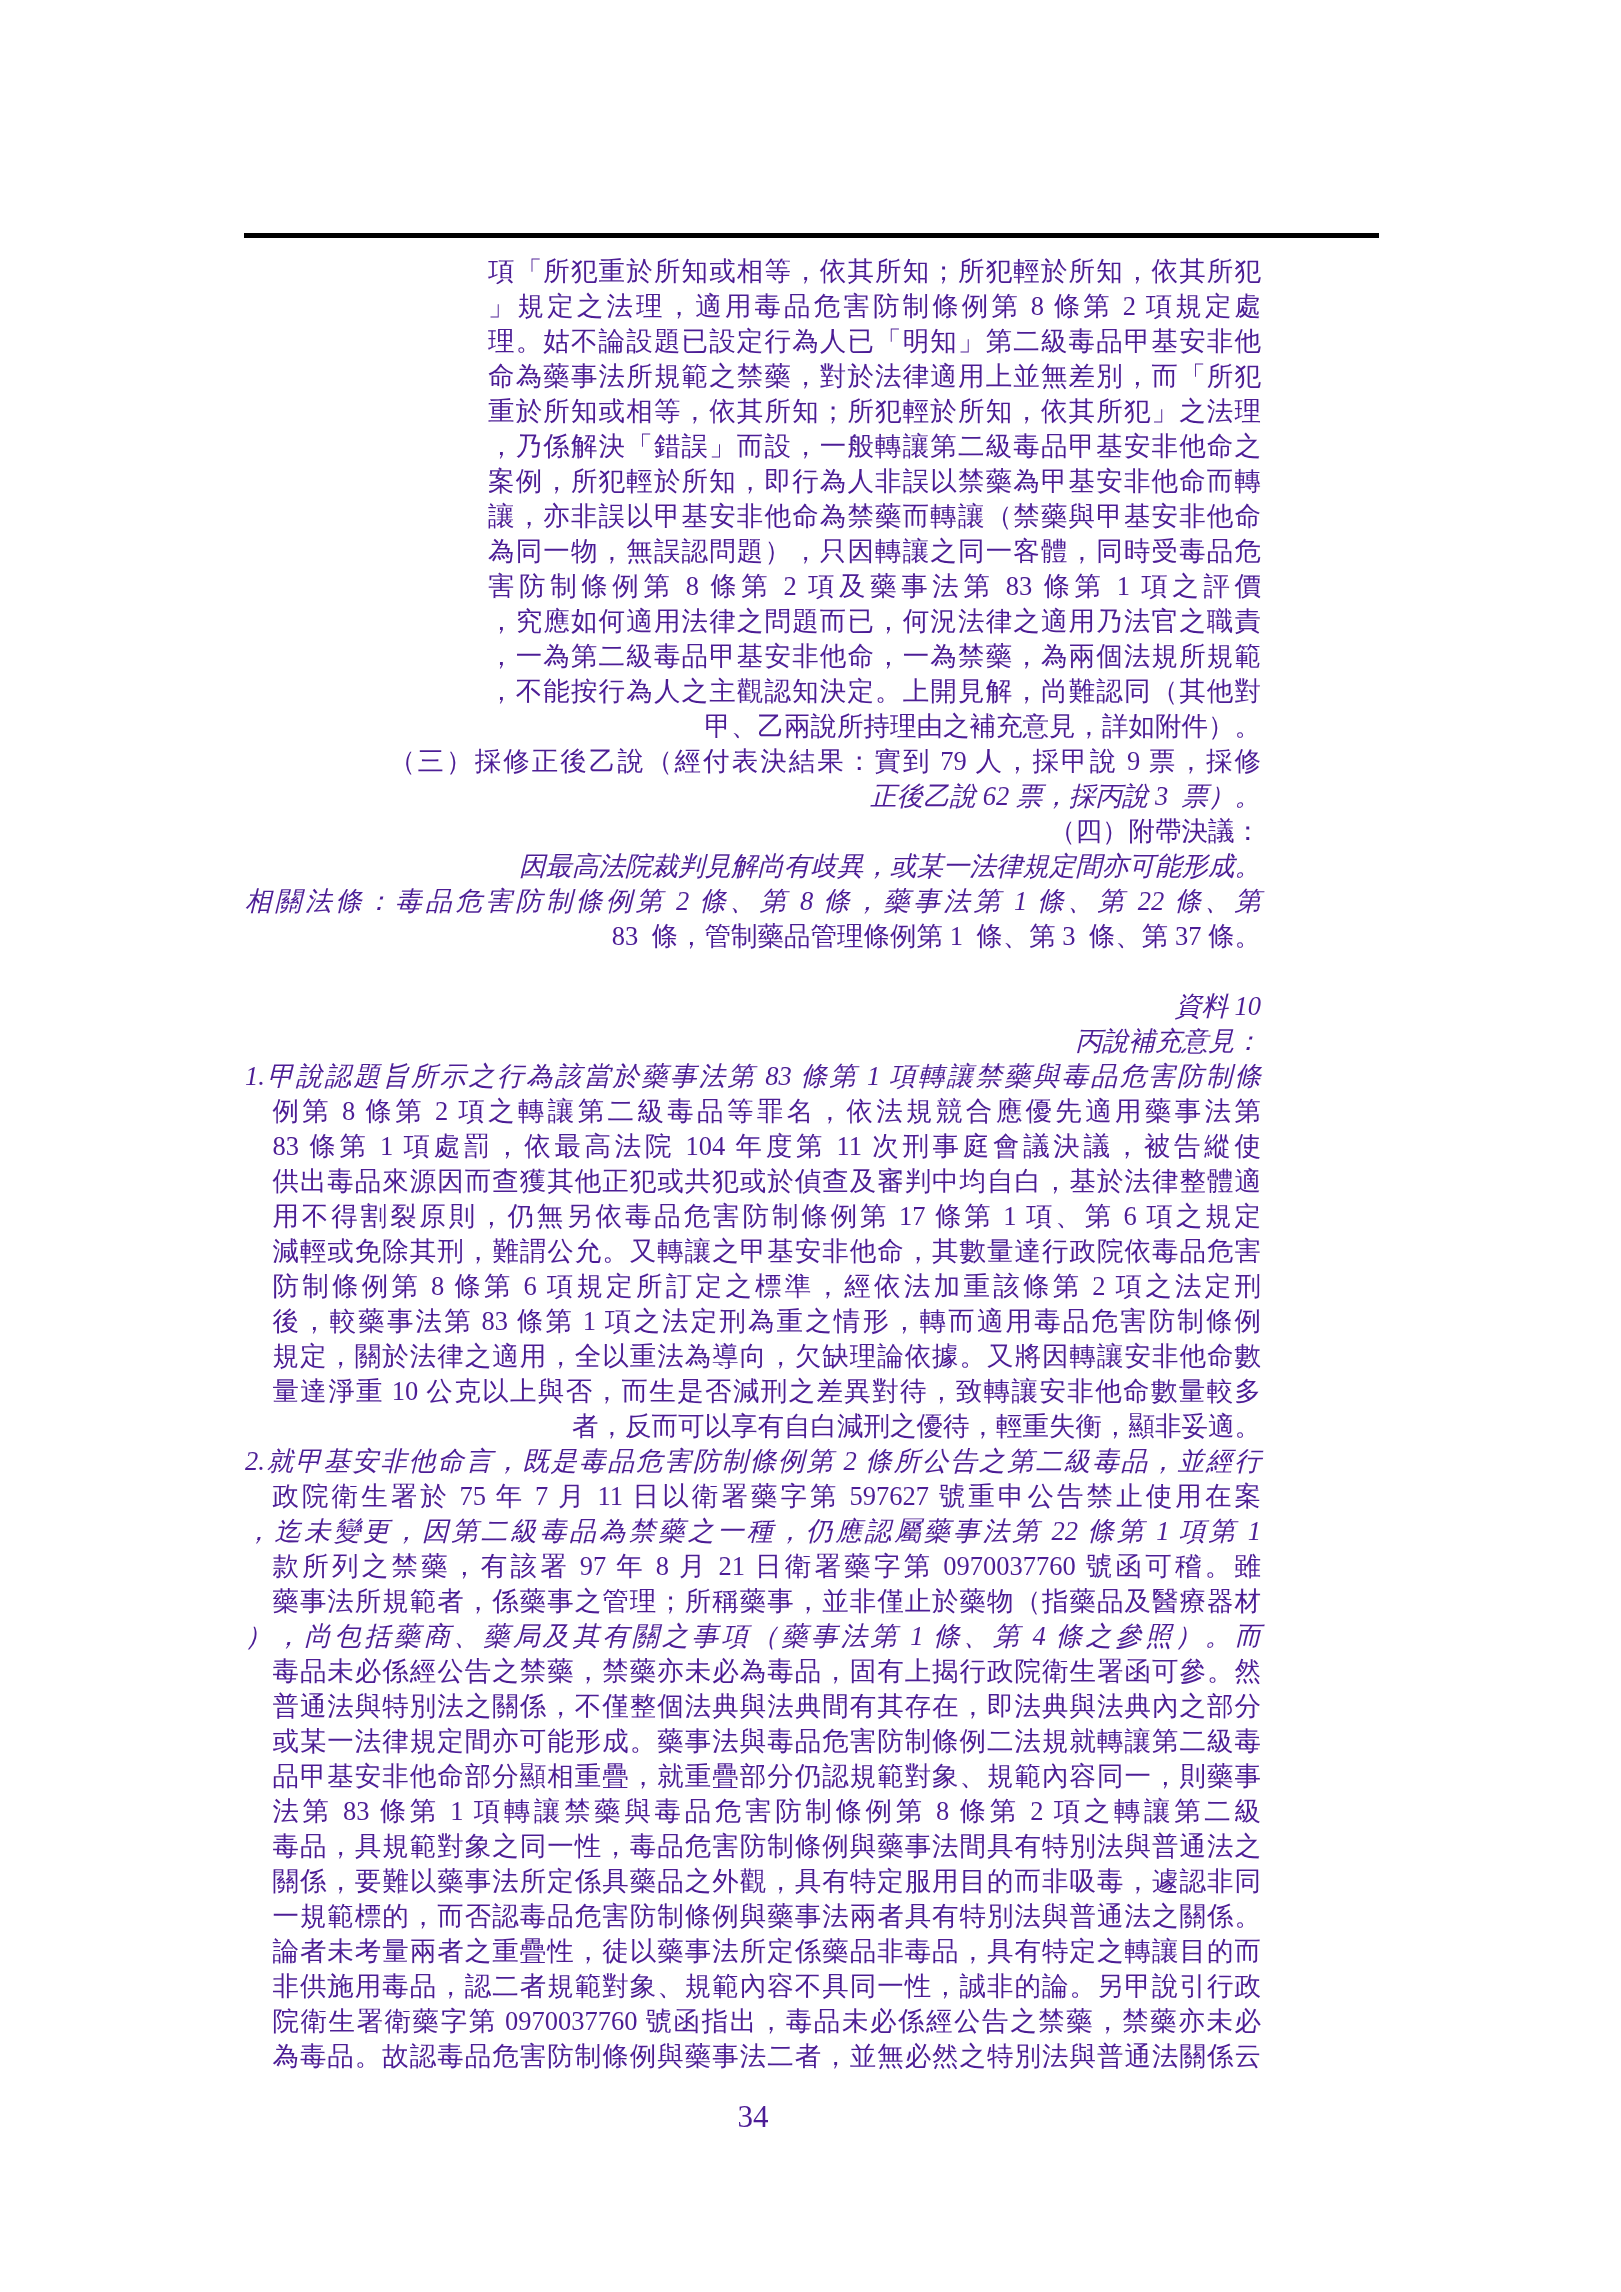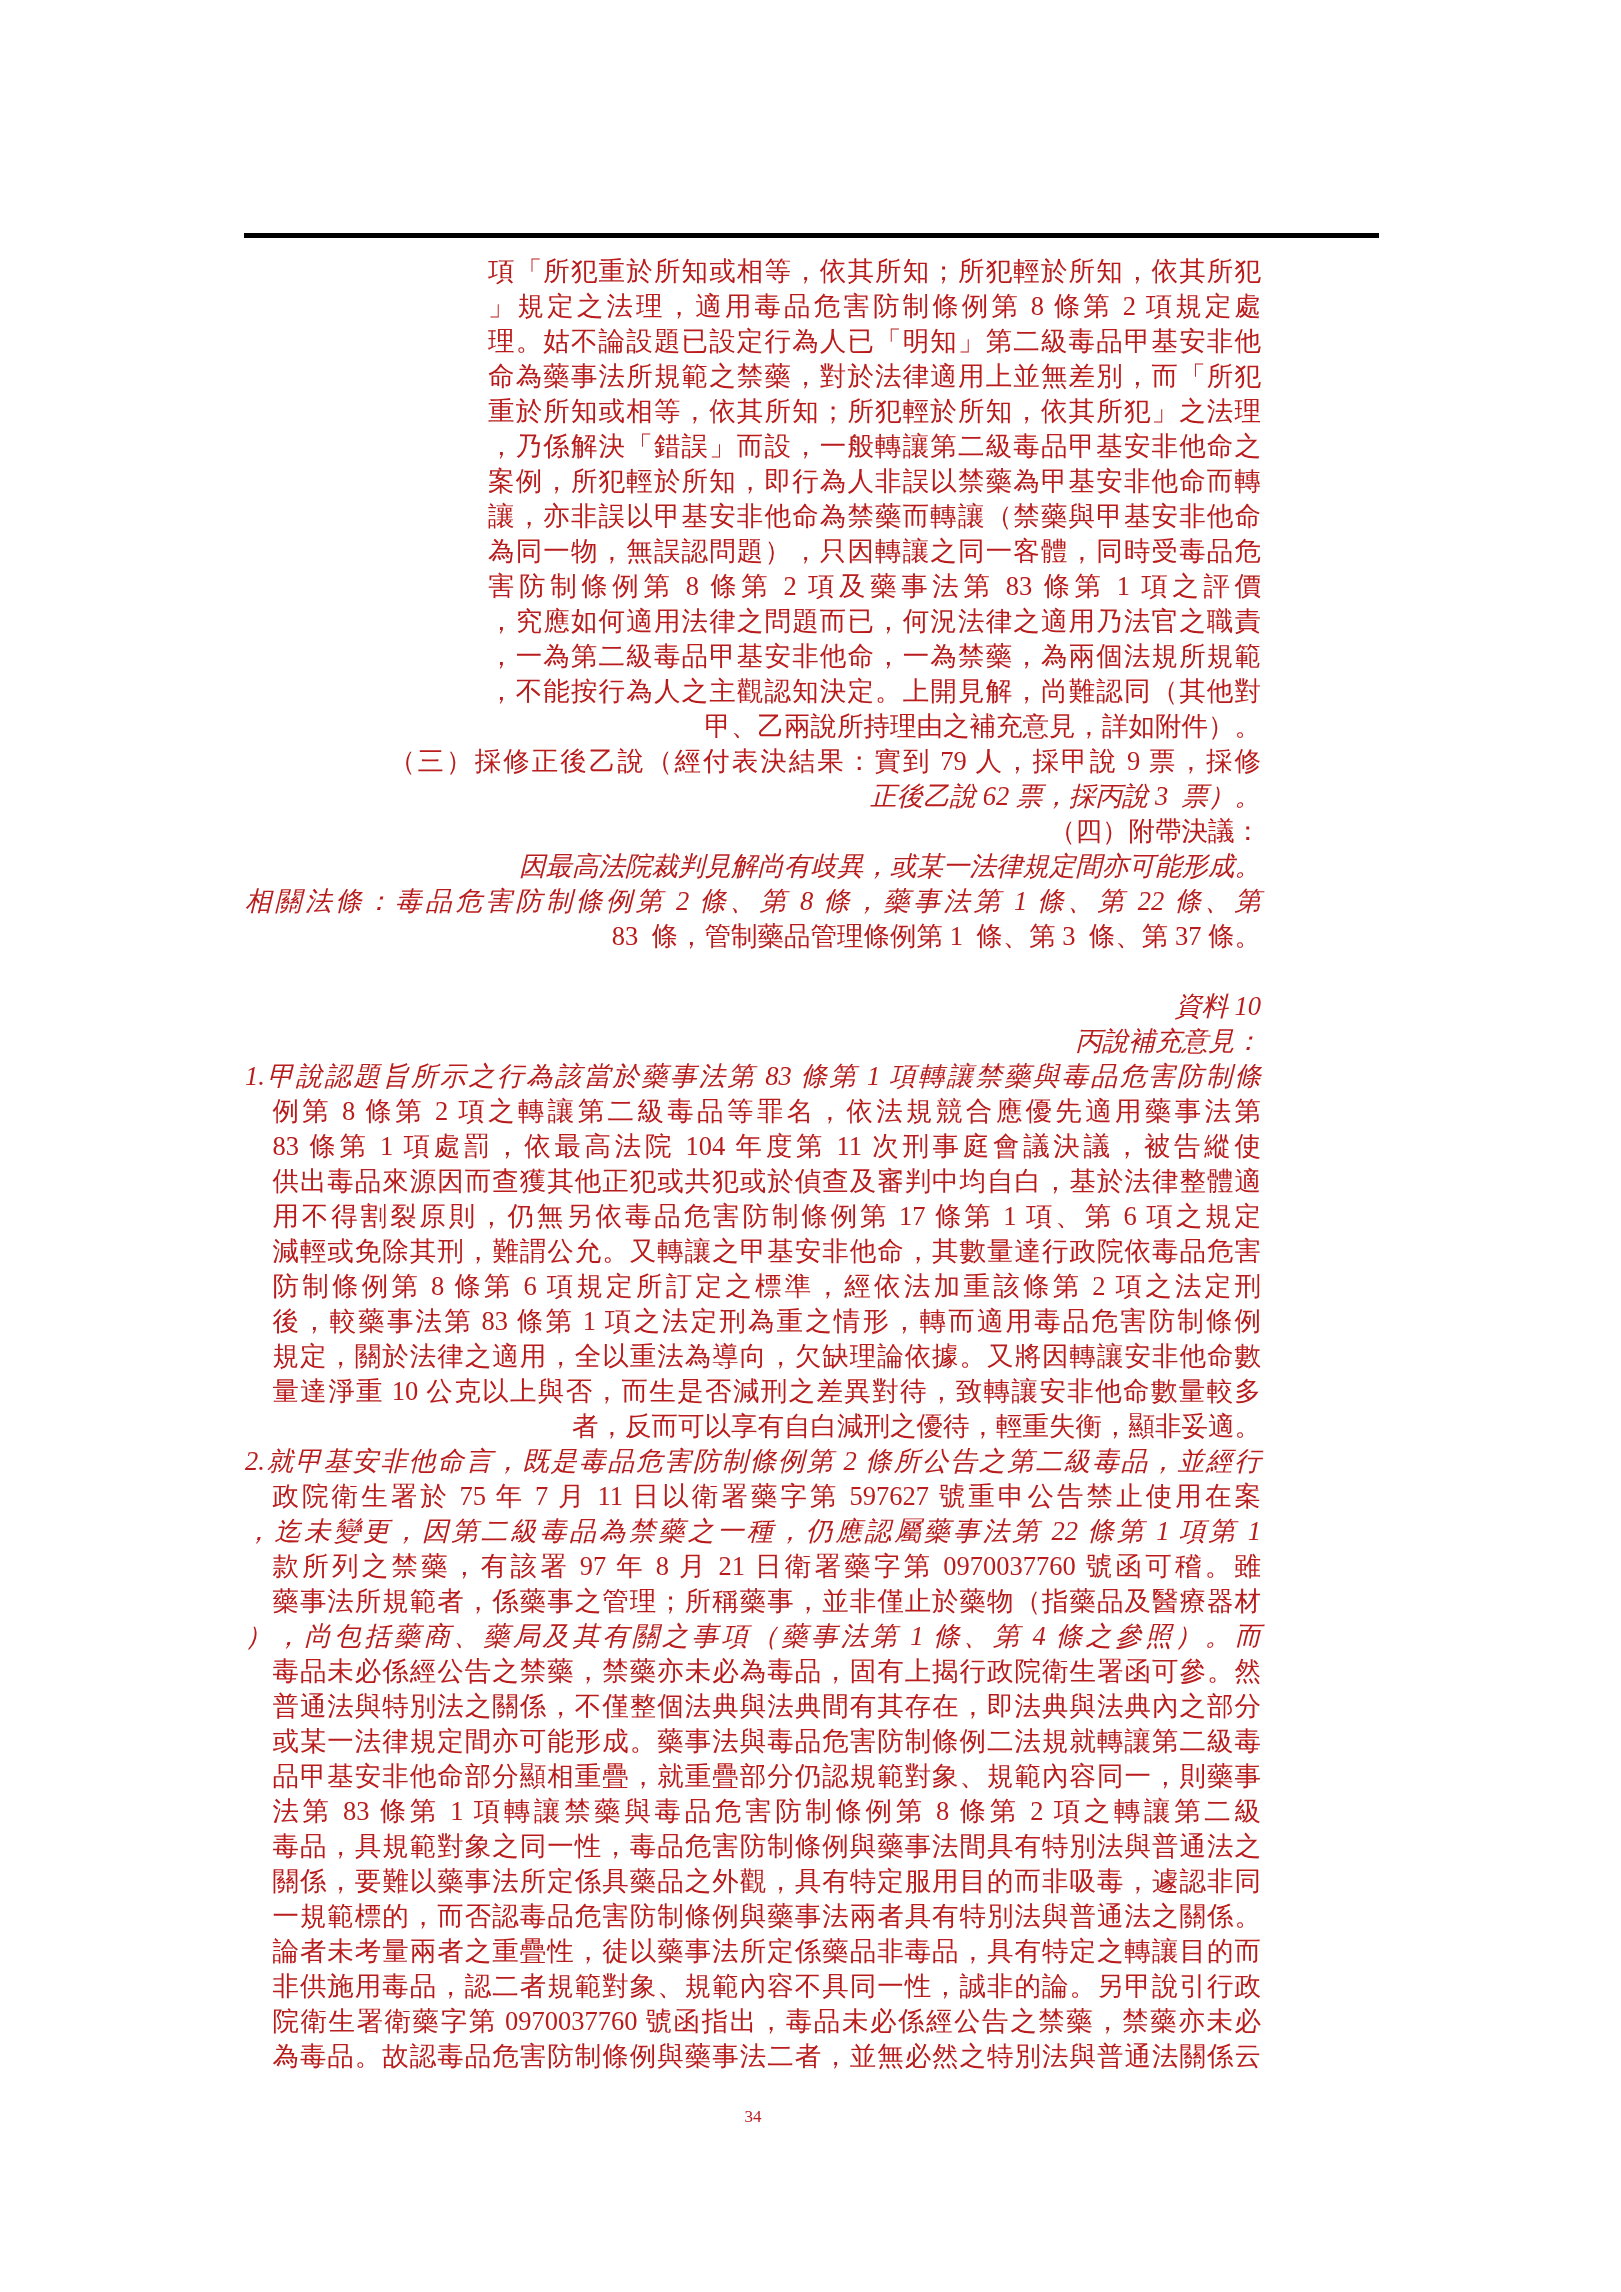--- a/index.html
+++ b/index.html
@@ -5,21 +5,21 @@
   html, body {
     margin: 0;
     padding: 0;
     background: #ffffff;
   }
   .page {
     position: relative;
     width: 1621px;
     height: 2293px;
     background: #ffffff;
-    color: #b91c1c;
+    color: #4c1d95;
     font-family: "Liberation Serif", "DejaVu Serif", serif;
     overflow: hidden;
   }
   .rule {
     position: absolute;
     left: 244px;
     top: 233px;
     width: 1135px;
     height: 4.9px;
     background: #000000;
@@ -48,21 +48,21 @@
   .left {
     text-align: right;
     white-space: pre;
   }
   .pagenum {
     position: absolute;
     left: 245px;
     top: 2099px;
     width: 1016px;
     text-align: center;
-    font-size: 17px;
+    font-size: 31px;
     line-height: 35px;
   }
 </style>
 </head>
 <body>
 
 <div class="page">
   <div class="rule"></div>
   <div class="text">
       <div class="line ind-d just">項「所犯重於所知或相等，依其所知；所犯輕於所知，依其所犯</div>

